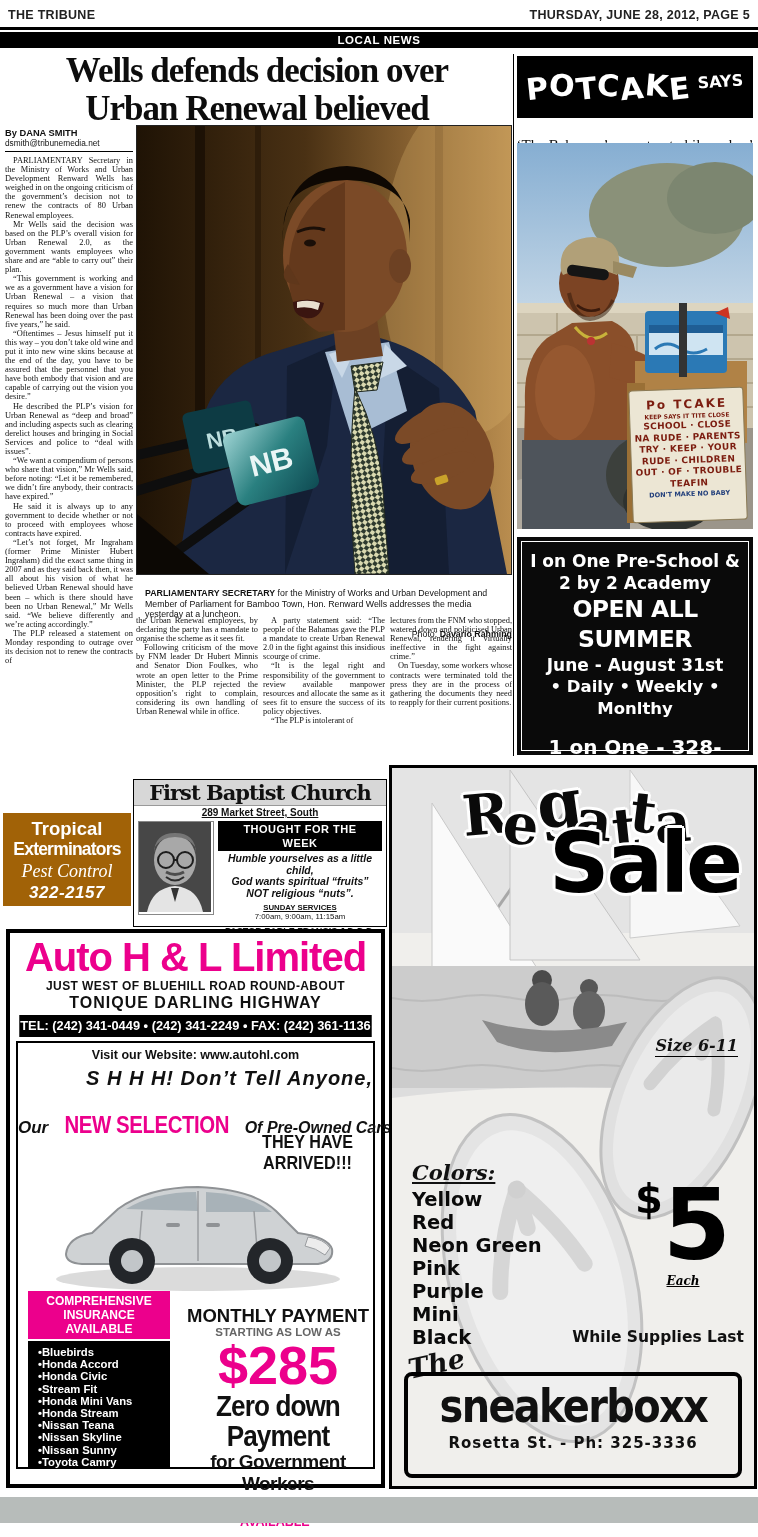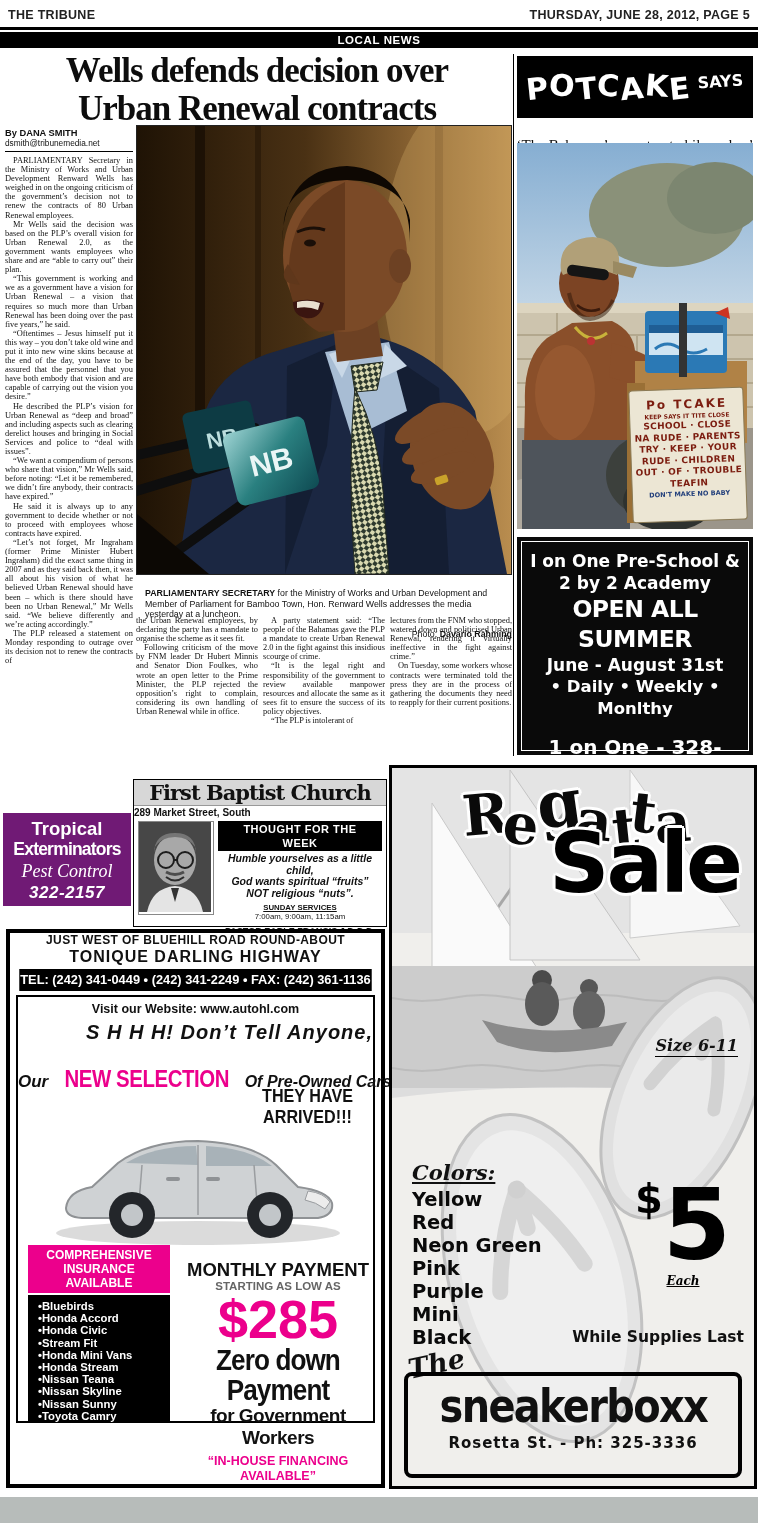--- a/index.html
+++ b/index.html
@@ -50,30 +50,30 @@
   
   #preschool{left:517px;top:537px;width:236px;height:218px;background:#0a0a0a;box-sizing:border-box;}
   #preschool .inner{margin:4px;height:210px;border:1.5px solid #fff;color:#fff;text-align:center;
                     font-family:"DejaVu Sans",sans-serif;font-weight:bold;box-sizing:border-box;padding-top:8px;}
   .ps1{font-size:17px;line-height:22px;}
   .ps3{font-size:23.5px;line-height:30px;letter-spacing:-.5px;}
   .ps5{font-size:16.5px;line-height:22px;}
   .ps6{font-size:20px;line-height:26px;margin-top:14px;}
   .ps7{font-size:20px;line-height:26px;}
   
-  #tropical{left:3px;top:813px;width:128px;height:93px;background:#701a75;color:#fff;text-align:center;box-sizing:border-box;padding-top:5px;}
+  #tropical{left:3px;top:813px;width:128px;height:93px;background:#a16207;color:#fff;text-align:center;box-sizing:border-box;padding-top:5px;}
   .tr1{font:bold 18.5px/21px "Liberation Sans",sans-serif;}
   .tr2{font:bold 17.5px/21px "Liberation Sans",sans-serif;letter-spacing:-.8px;}
   .tr3{font:italic 18px/22px "Liberation Serif",serif;}
   .tr4{font:italic bold 17px/21px "Liberation Sans",sans-serif;letter-spacing:.5px;}
   
   #church{left:133px;top:779px;width:254px;height:148px;border:1px solid #000;box-sizing:border-box;background:#fff;}
   #church .hdr{height:25px;background:#d7d7d7;border-bottom:1px solid #999;text-align:center;
                font:bold 21px/25px "DejaVu Serif",serif;letter-spacing:-1px;}
-  #church .addr{text-align:left;font:bold 10px/13px "Liberation Sans",sans-serif;}
+  #church .addr{text-align:center;font:bold 10px/13px "Liberation Sans",sans-serif;text-decoration:underline;}
   #church .row{display:flex;margin-top:2px;}
   #church .portrait{width:74px;height:92px;margin-left:4px;flex:none;border:1px solid #888;}
   #church .right{flex:1;text-align:center;padding:0 4px;}
   .th-hdr{display:inline-block;background:#000;color:#fff;font:bold 11px/14px "Liberation Sans",sans-serif;padding:1px 7px;letter-spacing:.5px;}
   .th-line{font:italic 600 10.5px/11.6px "Liberation Sans",sans-serif;}
   .sun-h{font:bold 7.8px/9px "Liberation Sans",sans-serif;text-decoration:underline;margin-top:4px;}
   .sun-t{font:7.8px/9.5px "Liberation Sans",sans-serif;}
   .pastor{font:bold 9px/11px "Liberation Sans",sans-serif;margin-top:4px;}
   .small-l{font:7.6px/8.8px "Liberation Sans",sans-serif;}
   
@@ -139,21 +139,21 @@
 
   <div class="abs mast" style="left:8px;top:8px;">THE TRIBUNE</div>
   <div class="abs mast" style="right:8px;top:8px;">THURSDAY, JUNE 28, 2012, PAGE 5</div>
   <div class="abs" id="rule1"></div>
   <div class="abs" id="localbar">
     <span>LOCAL NEWS</span>
   </div>
 
   <div class="abs" id="headline">
     <div>Wells defends decision over</div>
-    <div>Urban Renewal contracts</div>
+    <div>Urban Renewal believed</div>
   </div>
 
   <div class="abs" id="vrule"></div>
 
   <div class="abs" id="byline">
     <div class="by">By DANA SMITH</div>
     <div class="em">dsmith@tribunemedia.net</div>
   </div>
 
   <div class="abs bodycol" id="col1">
@@ -373,20 +373,21 @@
         <div class="sun-t">7:00am, 9:00am, 11:15am</div>
         <div class="pastor">PASTOR EARLE FRANCIS J.P.,D.D.</div>
         <div class="small-l">Marriage Officer, Counsellor, Intercessor</div>
         <div class="small-l">Phone: 323-6452 • 393-5798</div>
         <div class="small-l">Fax: 326-4488/394-4819</div>
       </div>
     </div>
   </div>
 
   <div class="abs" id="auto">
+    <div class="auto-title">Auto H &amp; L Limited</div>
     <div class="auto-s1">JUST WEST OF BLUEHILL ROAD ROUND-ABOUT</div>
     <div class="auto-s2">TONIQUE DARLING HIGHWAY</div>
     <div class="telbar">TEL: (242) 341-0449  • (242)  341-2249   • FAX: (242) 361-1136</div>
     <div class="auto-inner">
       <div class="web">Visit our Website: www.autohl.com</div>
       <div class="shhh">S H H H!  Don’t Tell Anyone,</div>
       <div class="ourline">
         <span class="our">Our</span>
         <span class="newsel">NEW SELECTION</span>
         <span class="preown">Of Pre-Owned Cars</span>

